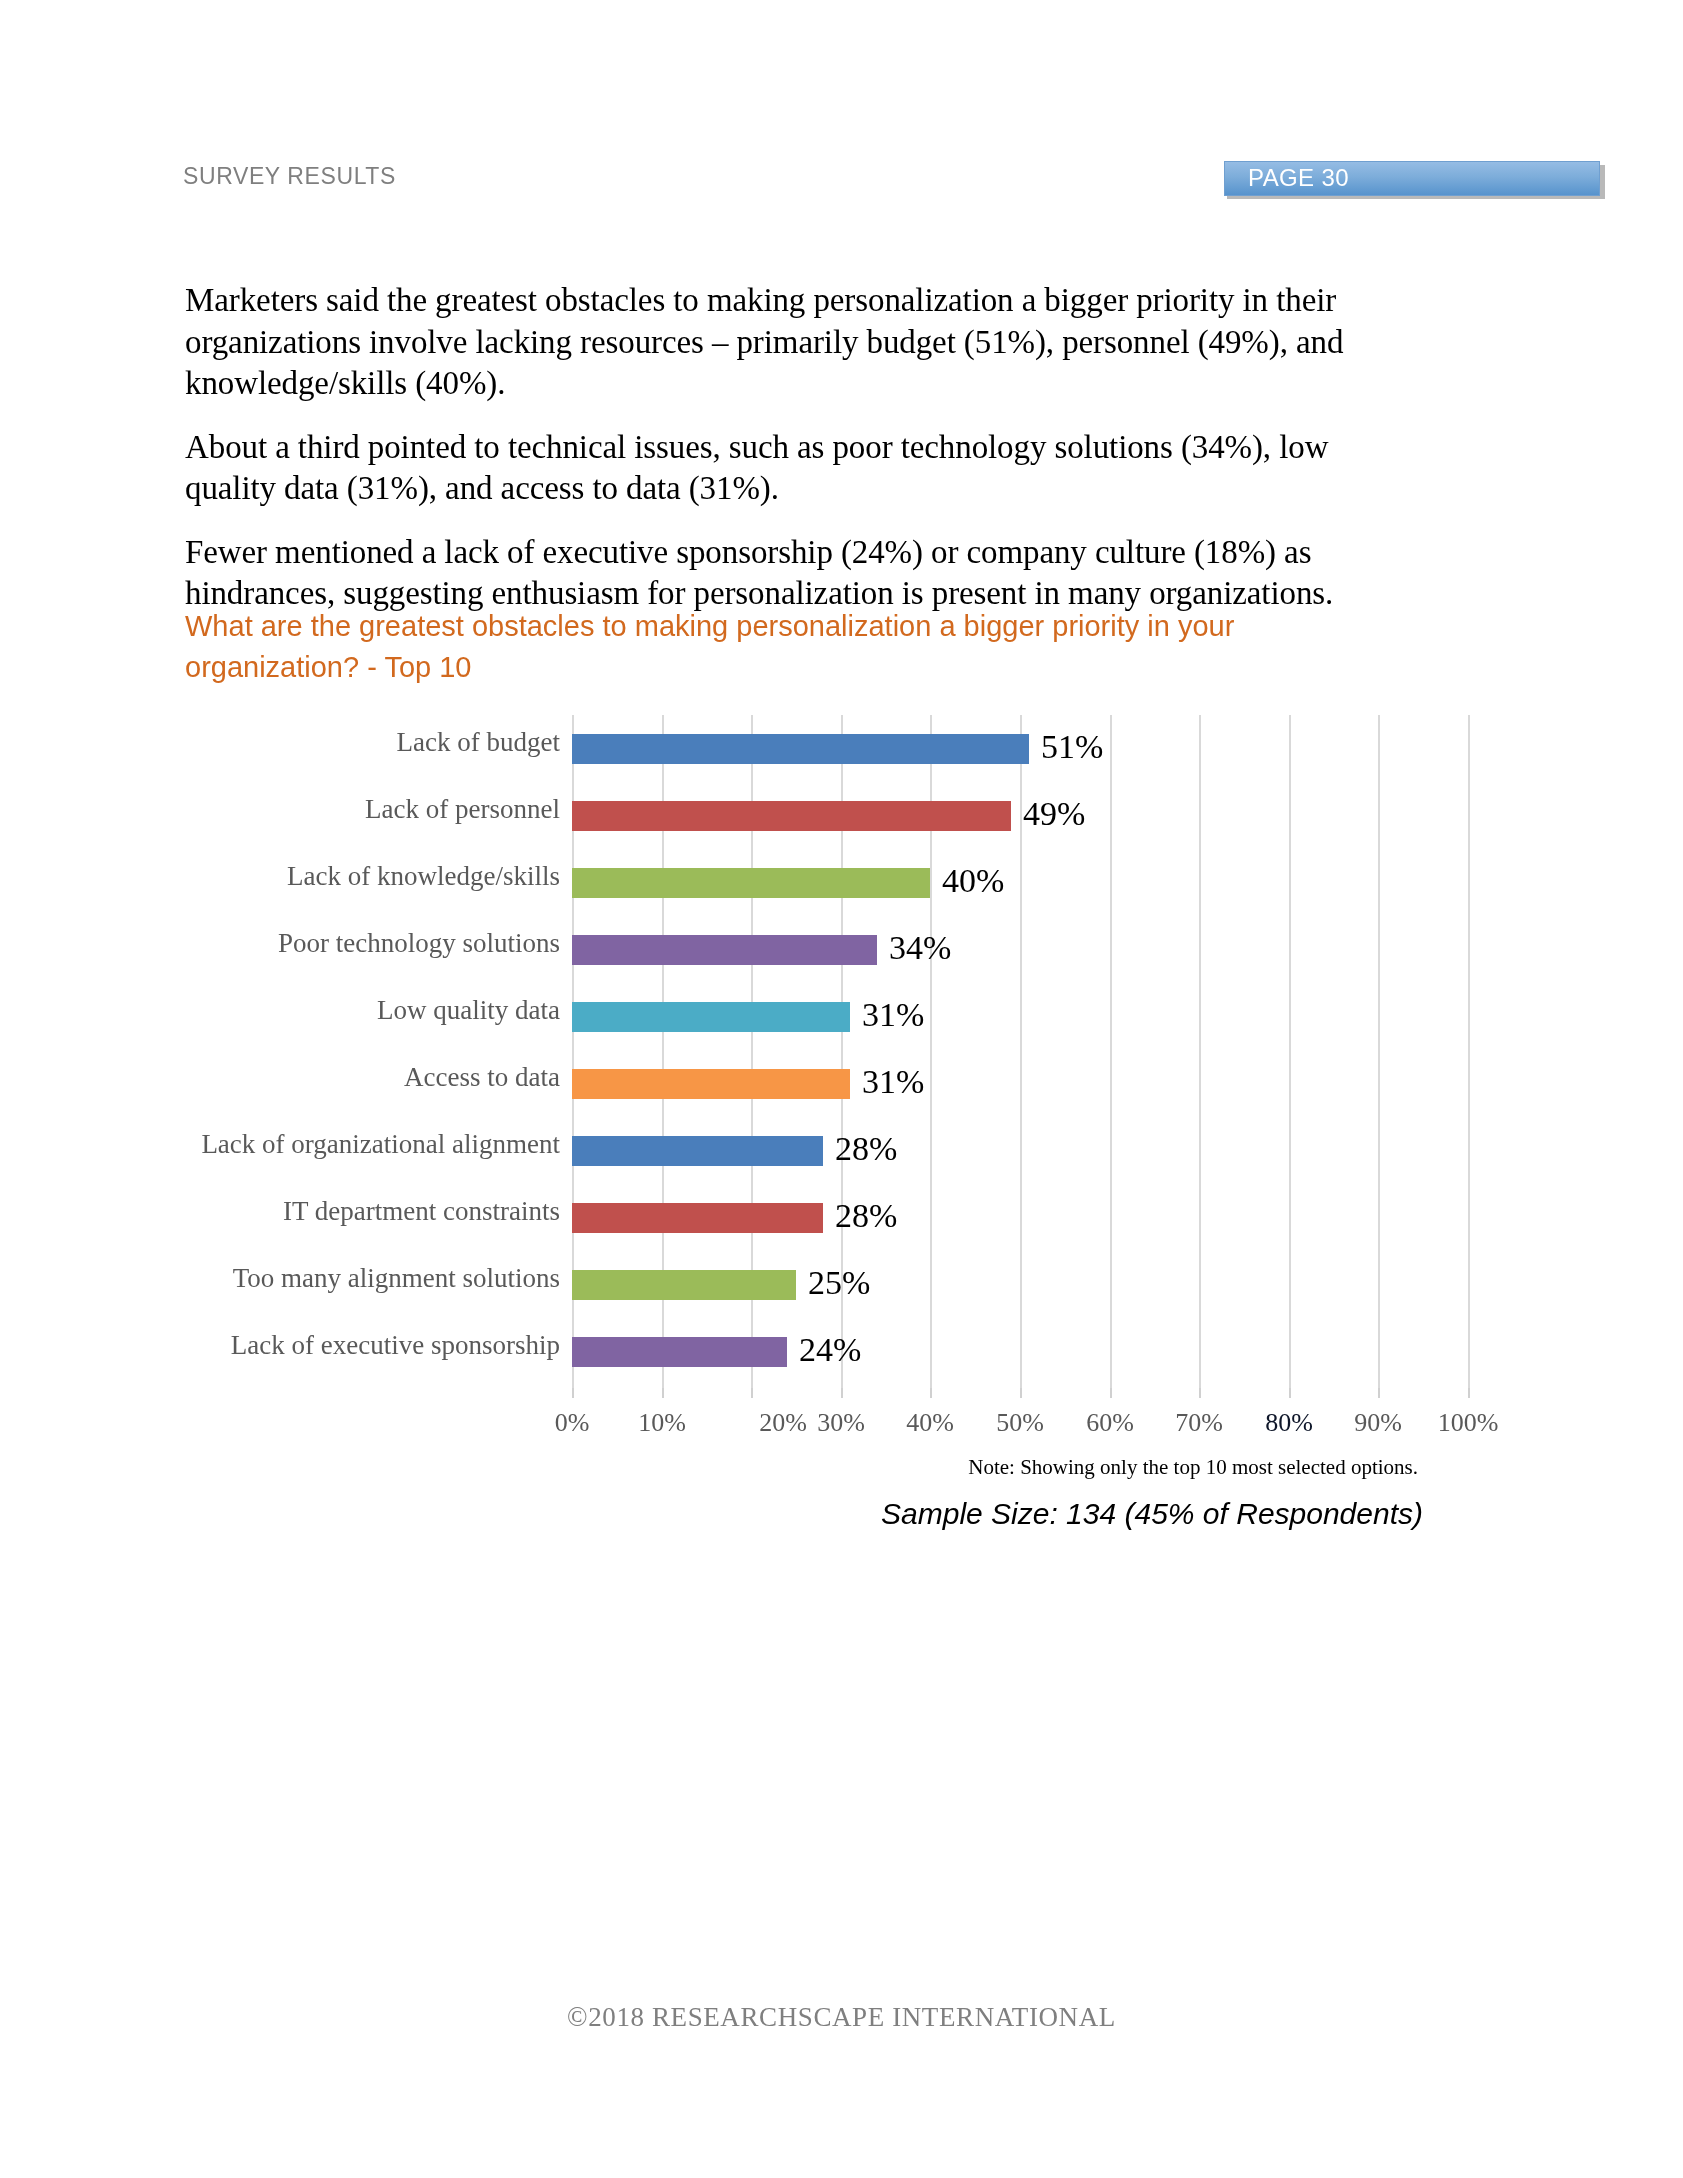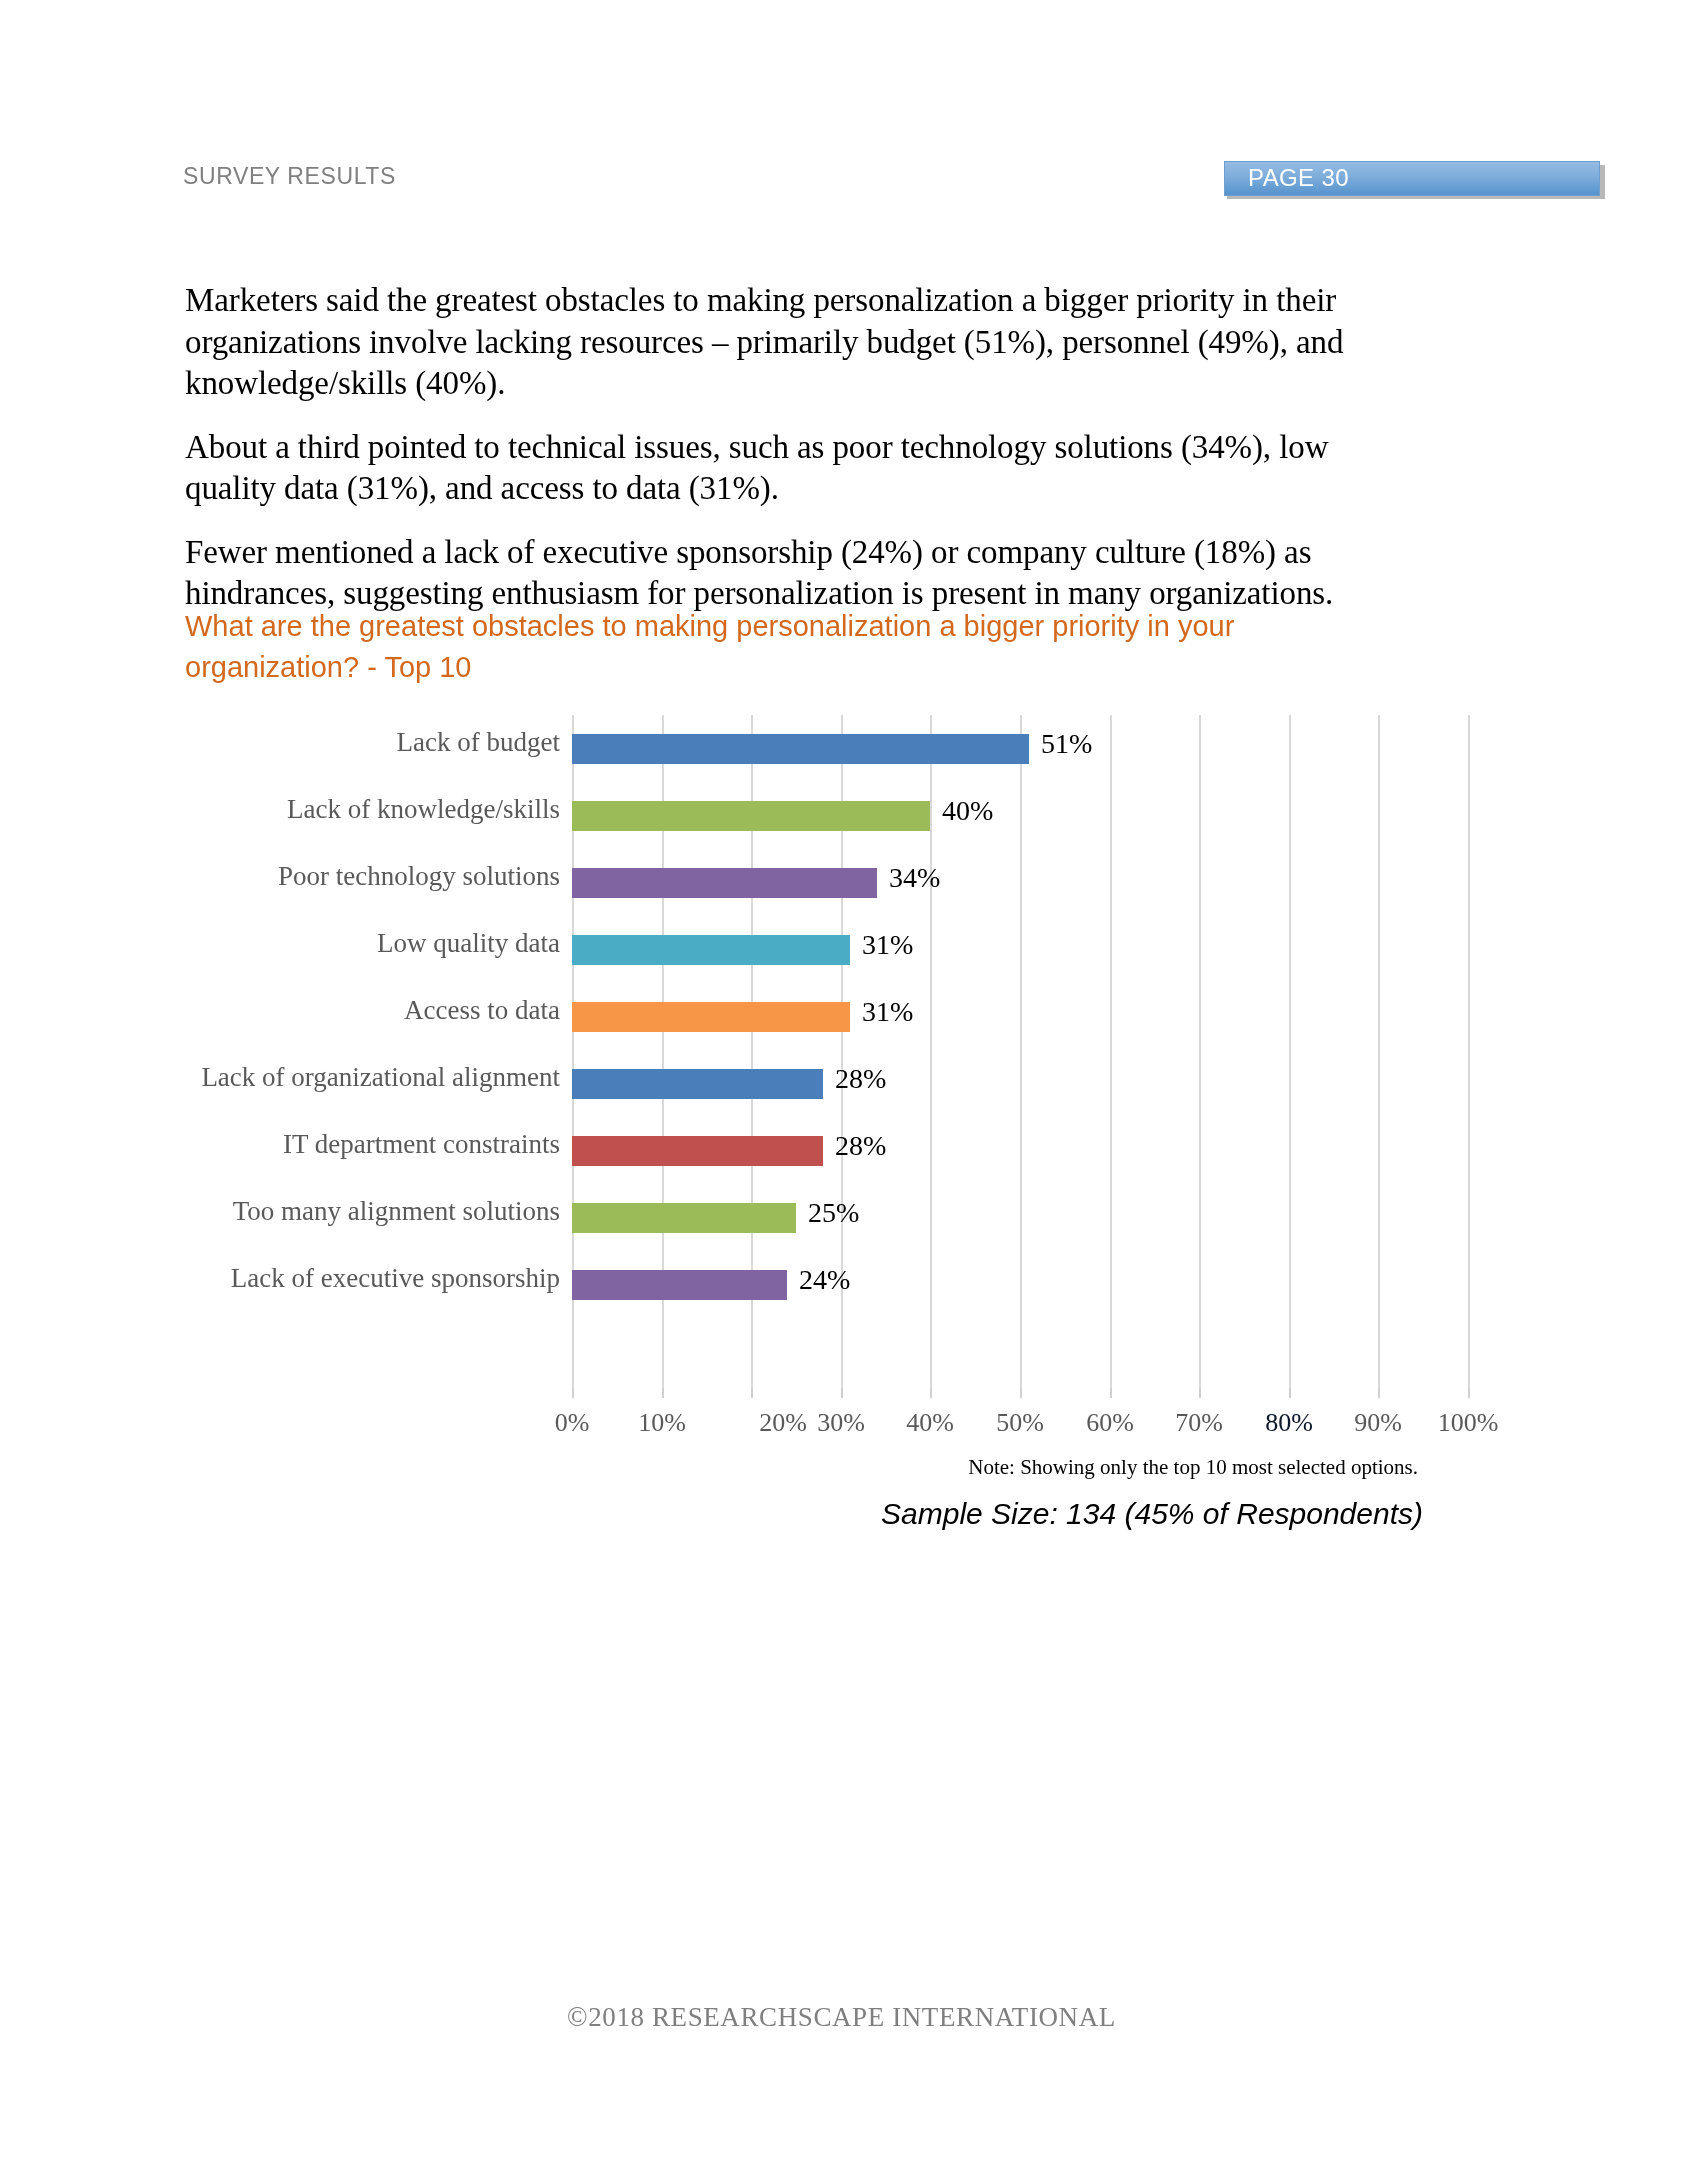--- a/index.html
+++ b/index.html
@@ -135,21 +135,21 @@
   .bar {
     position: absolute;
     left: 0;
     top: 19px;
     height: 30px;
   }
   .bar-value {
     position: absolute;
     top: 13px;
     font-family: "Liberation Serif", serif;
-    font-size: 28px;
+    font-size: 34px;
     color: #000000;
     white-space: nowrap;
   }
   .cat-label {
     position: absolute;
     right: 908px;
     top: 12px;
     font-family: "Liberation Serif", serif;
     font-size: 27px;
     color: #595959;
@@ -252,20 +252,25 @@
           <div class="gridline" style="left: 627px; background: rgb(217, 217, 217);"></div>
           <div class="gridline" style="left: 717px; background: rgb(217, 217, 217);"></div>
           <div class="gridline" style="left: 806px; background: rgb(217, 217, 217);"></div>
           <div class="gridline" style="left: 896px; background: rgb(217, 217, 217);"></div>
         </div>
       <div class="rows" id="bar-rows">
           <div class="row">
             <div class="cat-label" style="color: rgb(89, 89, 89);">Lack of budget</div>
             <div class="bar" style="width: 457px; background: rgb(74, 126, 187);"></div>
             <div class="bar-value" style="left: 469px;">51%</div>
+          </div>
+          <div class="row">
+            <div class="cat-label" style="color: rgb(89, 89, 89);">Lack of personnel</div>
+            <div class="bar" style="width: 439px; background: rgb(192, 80, 77);"></div>
+            <div class="bar-value" style="left: 451px;">49%</div>
           </div>
           <div class="row">
             <div class="cat-label" style="color: rgb(89, 89, 89);">Lack of knowledge/skills</div>
             <div class="bar" style="width: 358px; background: rgb(155, 187, 89);"></div>
             <div class="bar-value" style="left: 370px;">40%</div>
           </div>
           <div class="row">
             <div class="cat-label" style="color: rgb(89, 89, 89);">Poor technology solutions</div>
             <div class="bar" style="width: 305px; background: rgb(128, 100, 162);"></div>
             <div class="bar-value" style="left: 317px;">34%</div>

